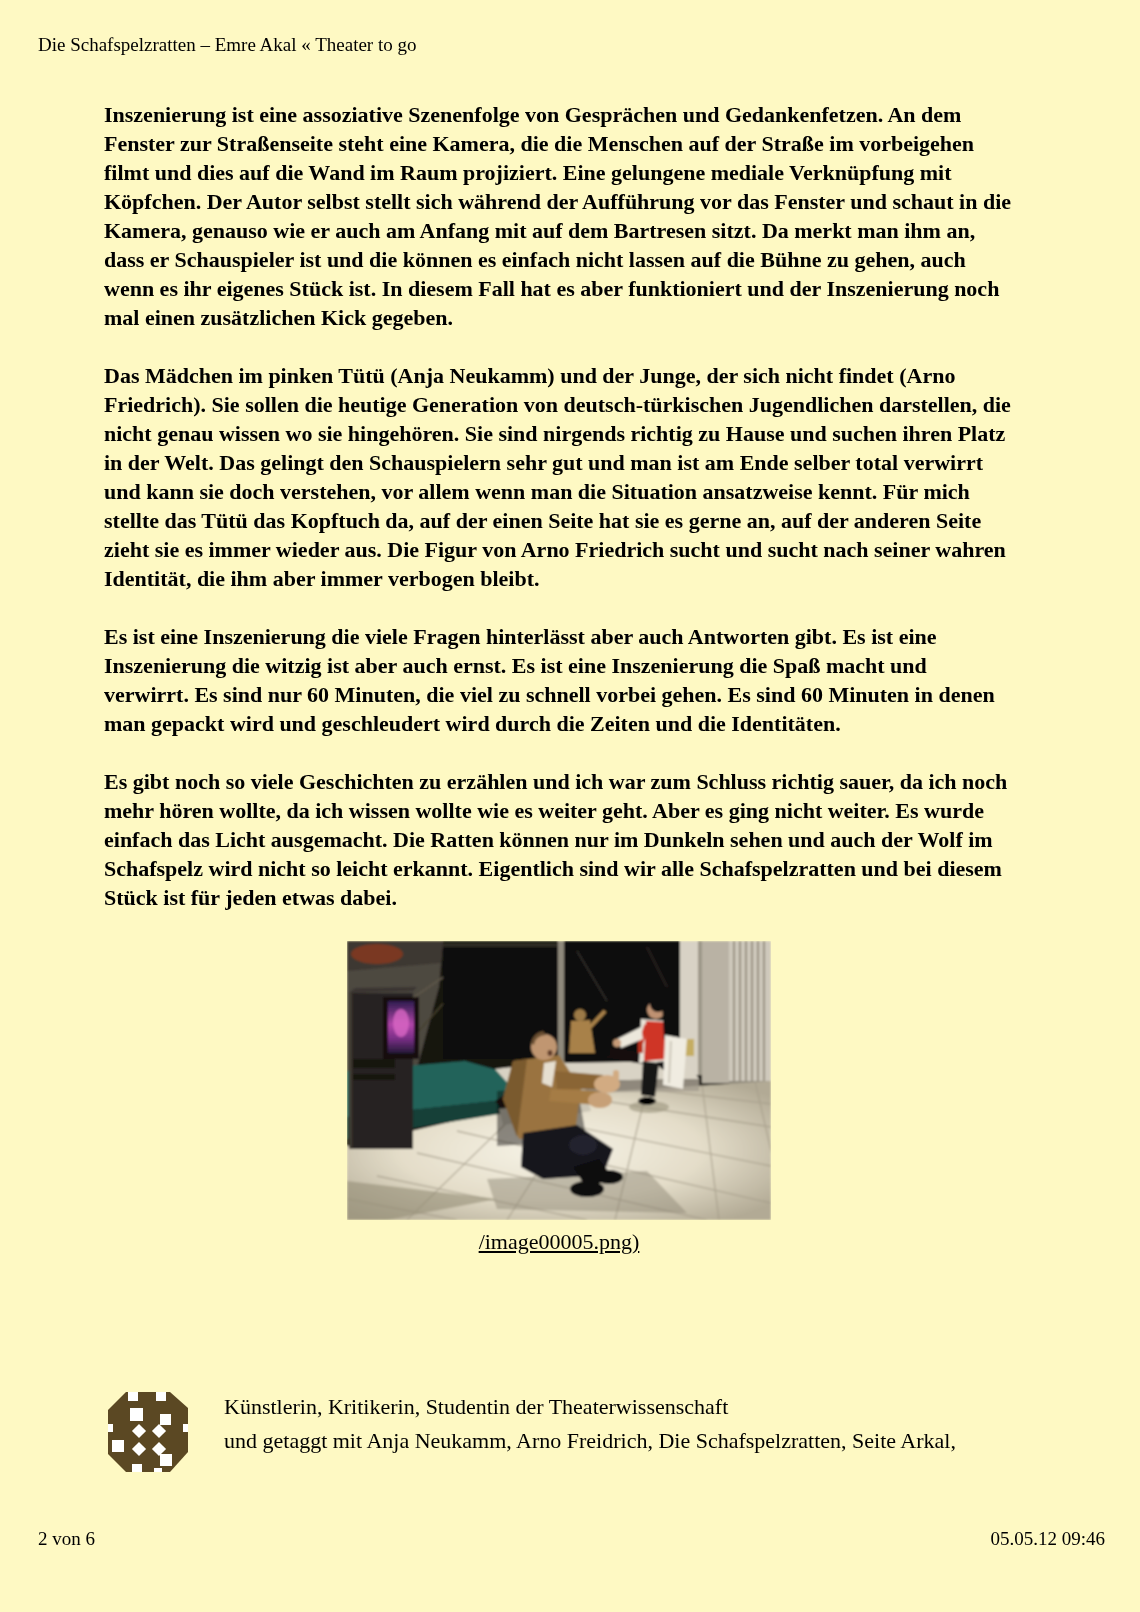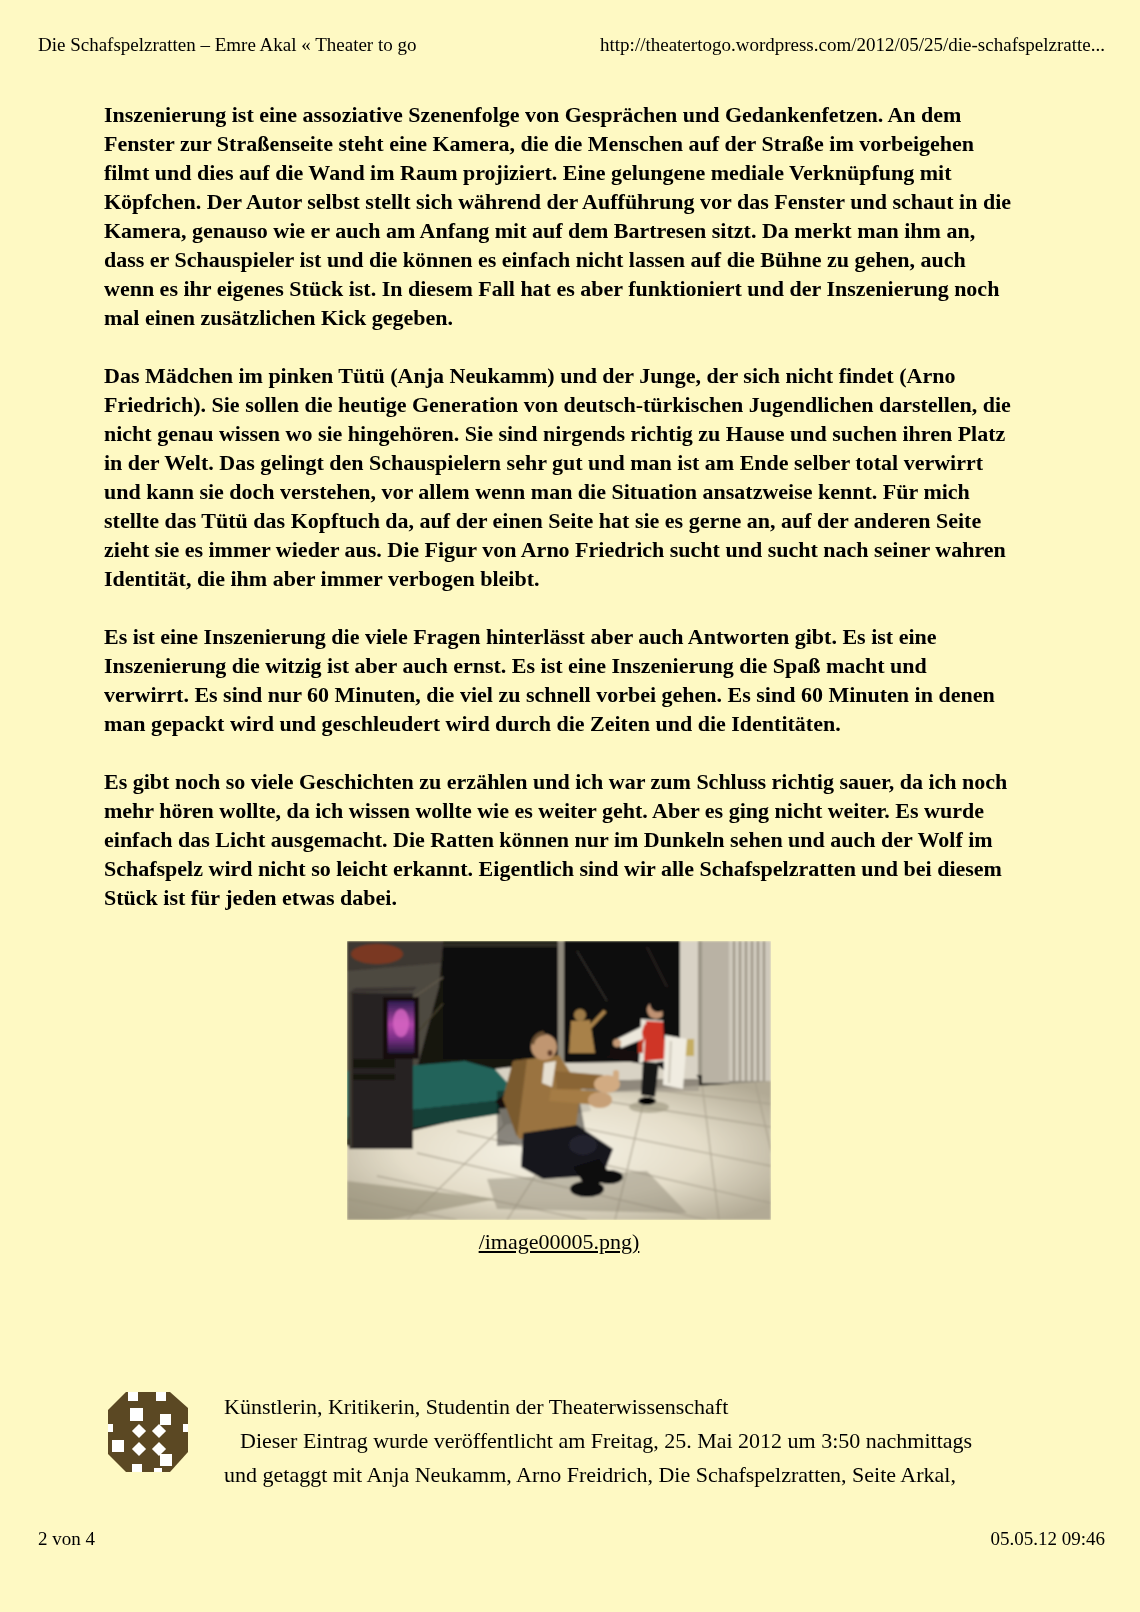--- a/index.html
+++ b/index.html
@@ -50,21 +50,20 @@
     font-size:19px;
   }
 </style>
 </head>
 <body>
 
 <div class="page">
 
   <div class="pheader">
     <span>Die Schafspelzratten – Emre Akal « Theater to go</span>
-    <span>http://theatertogo.wordpress.com/2012/05/25/die-schafspelzratte...</span>
   </div>
 
   <div class="article">
     <p>Inszenierung ist eine assoziative Szenenfolge von Gesprächen und Gedankenfetzen. An dem Fenster zur Straßenseite steht eine Kamera, die die Menschen auf der Straße im vorbeigehen filmt und dies auf die Wand im Raum projiziert. Eine gelungene mediale Verknüpfung mit Köpfchen. Der Autor selbst stellt sich während der Aufführung vor das Fenster und schaut in die Kamera, genauso wie er auch am Anfang mit auf dem Bartresen sitzt. Da merkt man ihm an, dass er Schauspieler ist und die können es einfach nicht lassen auf die Bühne zu gehen, auch wenn es ihr eigenes Stück ist. In diesem Fall hat es aber funktioniert und der Inszenierung noch mal einen zusätzlichen Kick gegeben.</p>
     <p>Das Mädchen im pinken Tütü (Anja Neukamm) und der Junge, der sich nicht findet (Arno Friedrich). Sie sollen die heutige Generation von deutsch-türkischen Jugendlichen darstellen, die nicht genau wissen wo sie hingehören. Sie sind nirgends richtig zu Hause und suchen ihren Platz in der Welt. Das gelingt den Schauspielern sehr gut und man ist am Ende selber total verwirrt und kann sie doch verstehen, vor allem wenn man die Situation ansatzweise kennt. Für mich stellte das Tütü das Kopftuch da, auf der einen Seite hat sie es gerne an, auf der anderen Seite zieht sie es immer wieder aus. Die Figur von Arno Friedrich sucht und sucht nach seiner wahren Identität, die ihm aber immer verbogen bleibt.</p>
     <p>Es ist eine Inszenierung die viele Fragen hinterlässt aber auch Antworten gibt.  Es ist eine Inszenierung die witzig ist aber auch ernst. Es ist eine Inszenierung die Spaß macht und verwirrt. Es sind nur 60 Minuten, die viel zu schnell vorbei gehen. Es sind 60 Minuten in denen man gepackt wird und geschleudert wird durch die Zeiten und die Identitäten.</p>
     <p>Es gibt noch so viele Geschichten zu erzählen und ich war zum Schluss richtig sauer, da ich noch mehr hören wollte, da ich wissen wollte wie es weiter geht. Aber es ging nicht weiter. Es wurde einfach das Licht ausgemacht. Die Ratten können nur im Dunkeln sehen und auch der Wolf im Schafspelz wird nicht so leicht erkannt. Eigentlich sind wir alle Schafspelzratten und bei diesem Stück ist für jeden etwas dabei.</p>
 
     <div class="figure">
       <svg class="photo" width="424" height="279" viewBox="0 0 424 279" xmlns="http://www.w3.org/2000/svg">
@@ -212,23 +211,22 @@
       <rect x="50" y="80" width="8" height="4" fill="#ffffff"></rect>
       <rect x="4" y="36" width="5" height="8" fill="#ffffff"></rect>
       <rect x="79" y="36" width="5" height="8" fill="#ffffff"></rect>
       <rect x="30" y="38" width="10" height="10" fill="#ffffff" transform="rotate(45 35 43)"></rect>
       <rect x="50" y="38" width="10" height="10" fill="#ffffff" transform="rotate(45 55 43)"></rect>
       <rect x="30" y="56" width="10" height="10" fill="#ffffff" transform="rotate(45 35 61)"></rect>
       <rect x="50" y="56" width="10" height="10" fill="#ffffff" transform="rotate(45 55 61)"></rect>
     </svg>
     <div class="about-text">
       <div>Künstlerin, Kritikerin, Studentin der Theaterwissenschaft</div>
-      <div class="indent">Dieser Eintrag wurde veröffentlicht am Freitag, 25. Mai 2012 um 3:50 nachmittags</div>
       <div>und getaggt mit Anja Neukamm, Arno Freidrich, Die Schafspelzratten, Seite Arkal,</div>
     </div>
   </div>
 
   <div class="pfooter">
-    <span>2 von 4</span>
+    <span>2 von 6</span>
     <span>05.05.12 09:46</span>
   </div>
 
 </div>
 
 </body></html>

